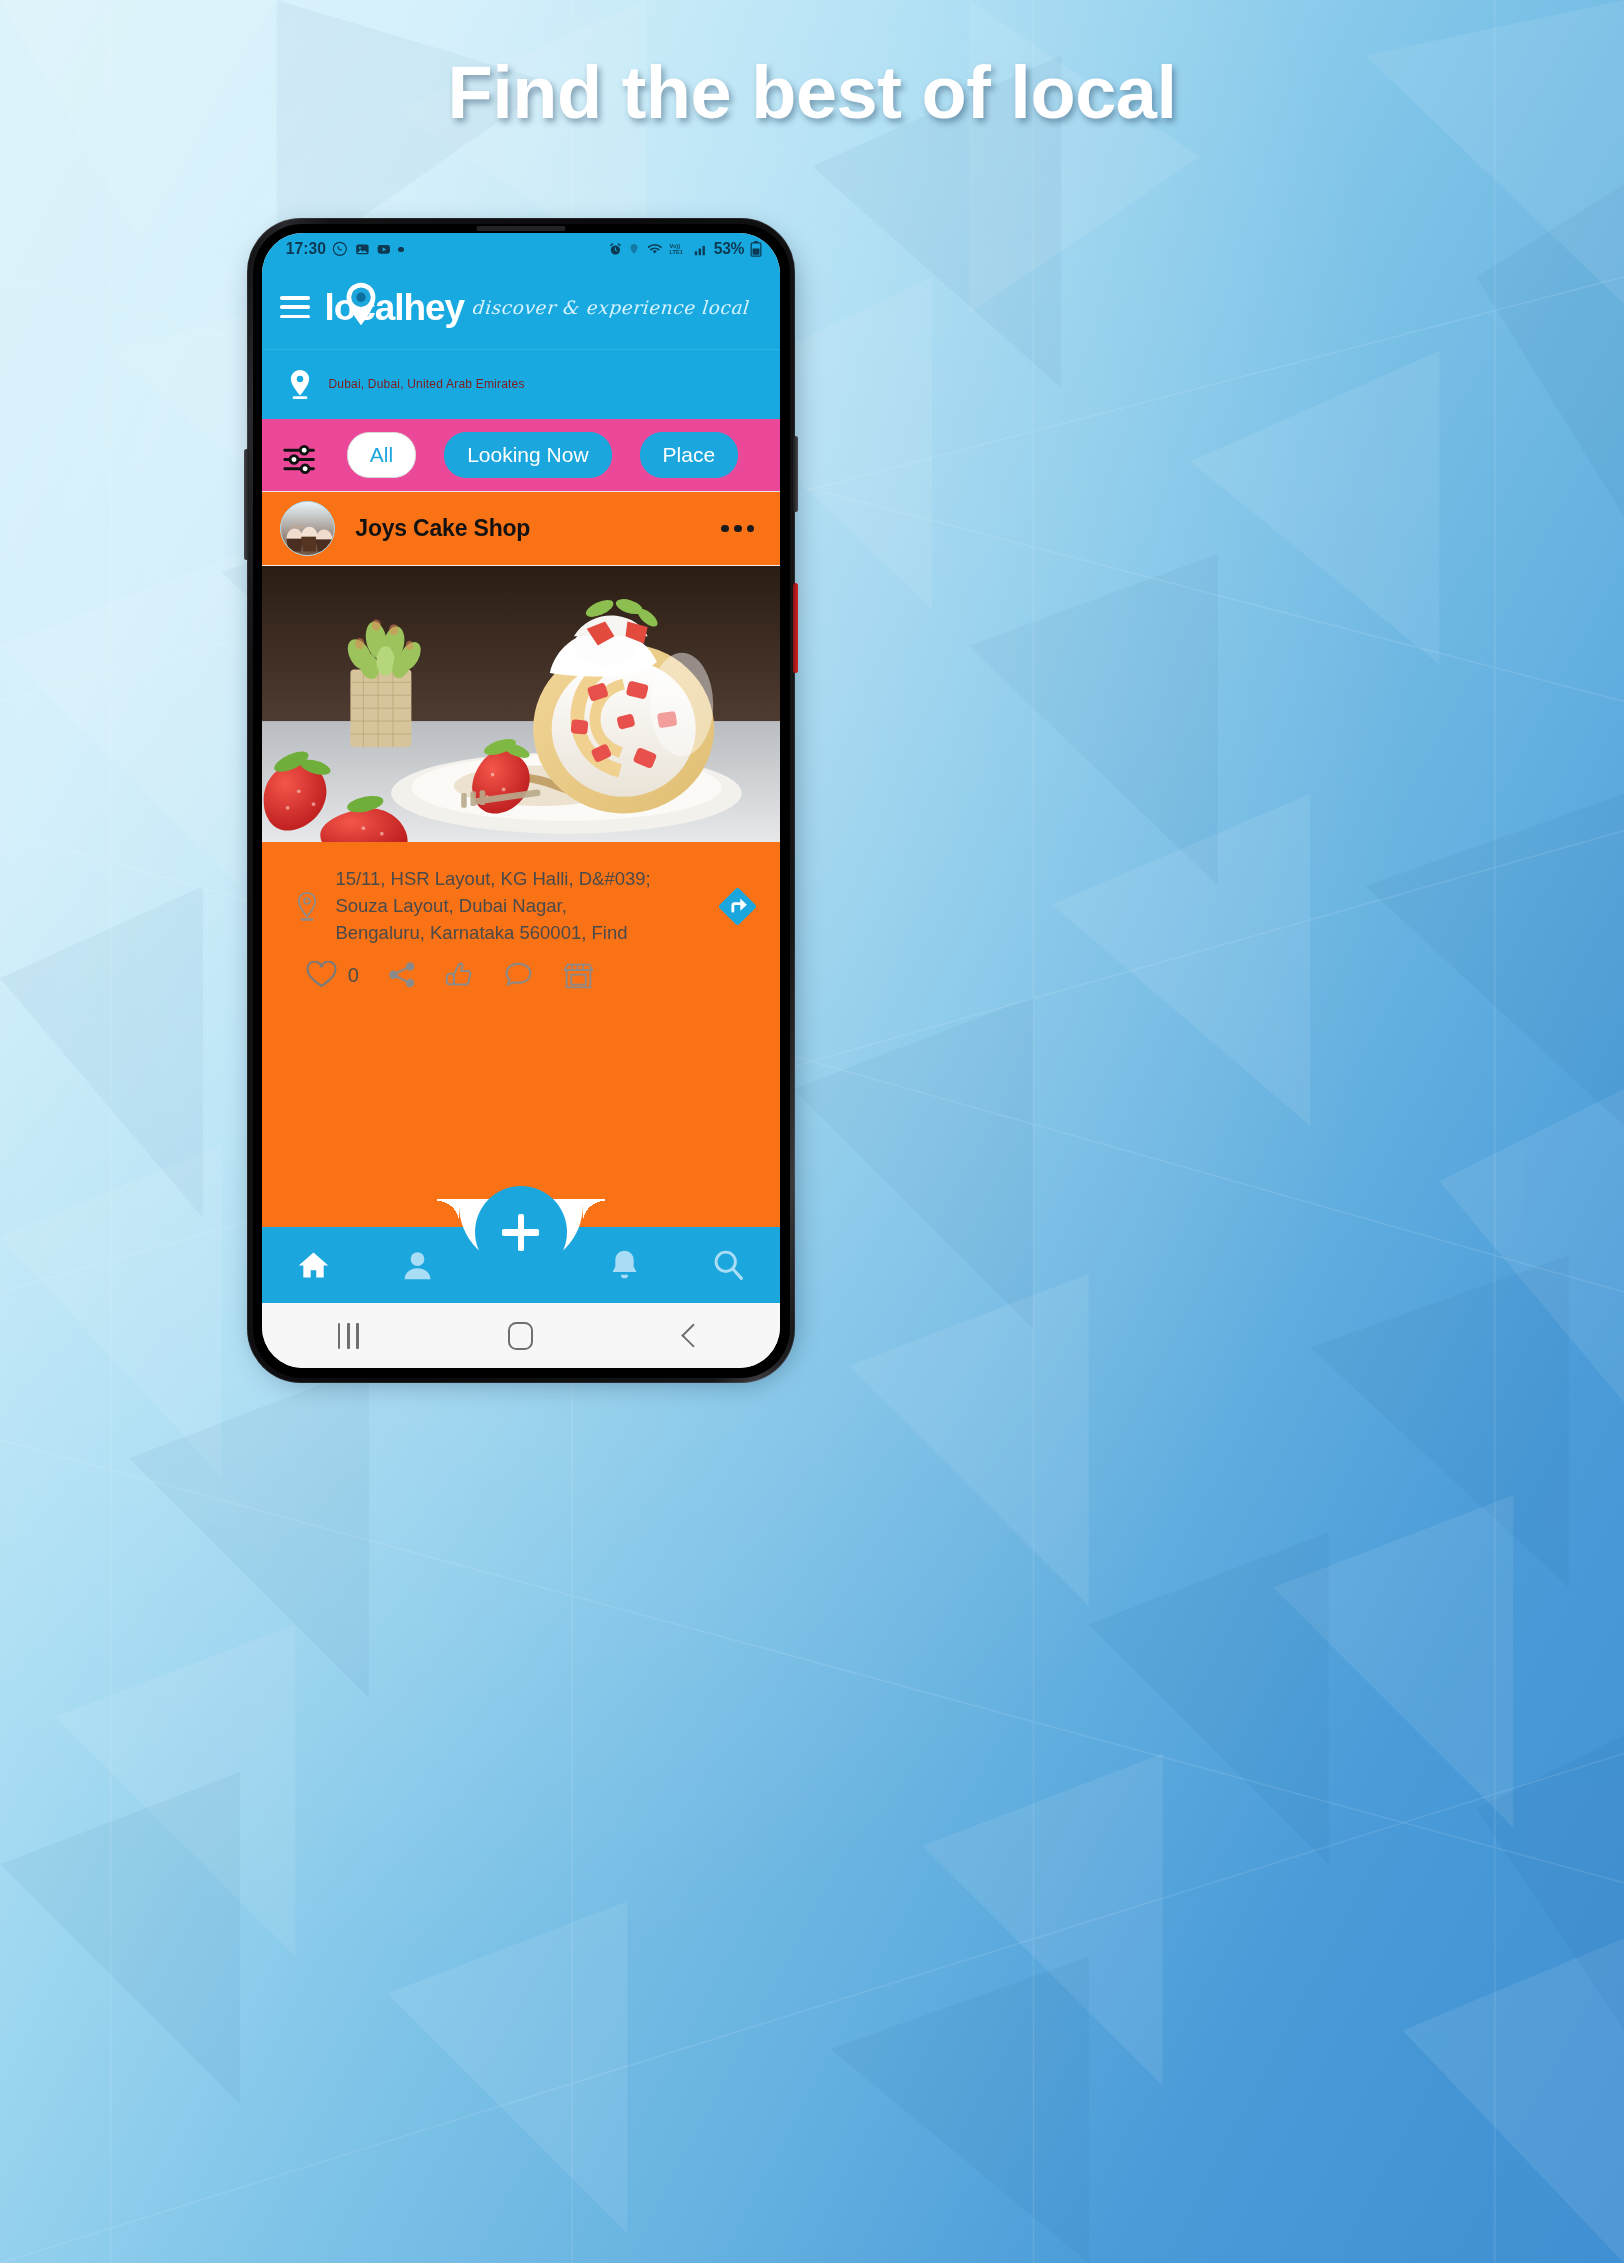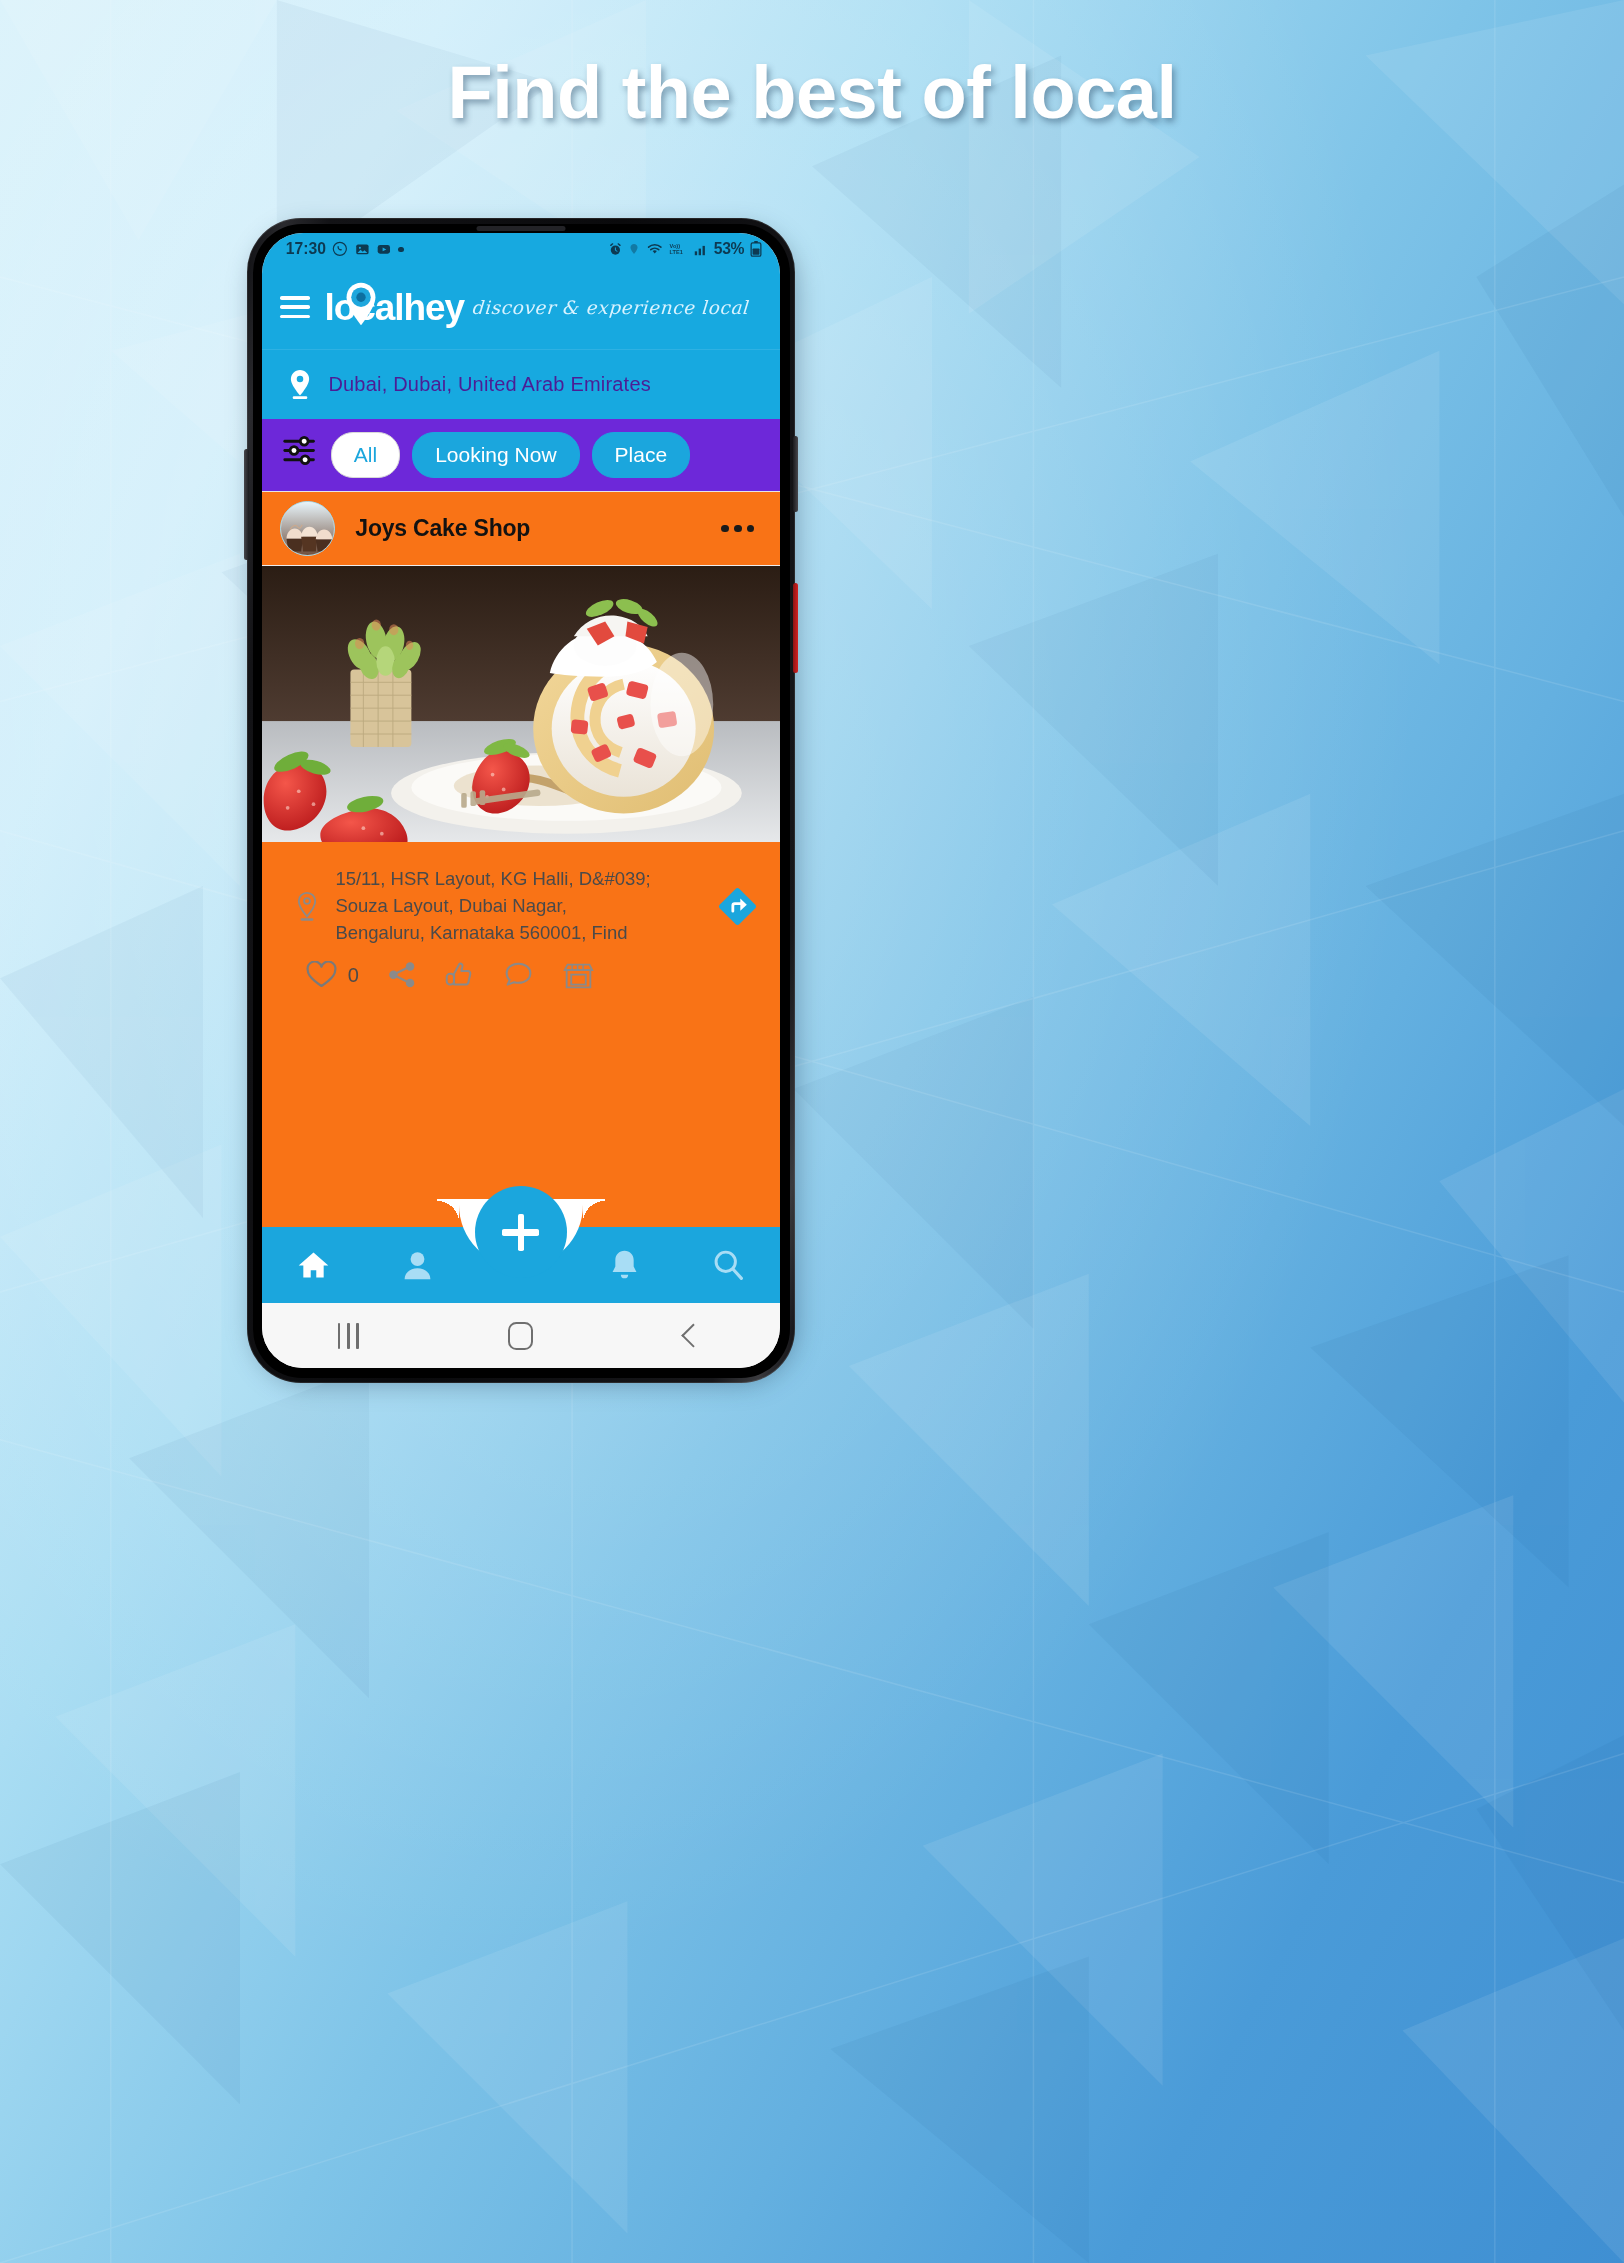--- a/index.html
+++ b/index.html
@@ -133,26 +133,26 @@
     transform:skewX(-6deg);
   }
 
   
   .locbar {
     background:#17a9e0; height:70px; flex:0 0 auto;
     display:flex; align-items:center; gap:16.6px;
     padding:0 26px;
     border-top:0.9px solid rgba(255,255,255,0.10);
   }
-  .locbar .loctext { color:#4c1d95; font-size:20px; letter-spacing:0.2px; }
+  .locbar .loctext { color:#7f1d1d; font-size:12px; letter-spacing:0.2px; }
 
   
   .chipbar {
-    flex:0 0 auto; background:#6d28d9;
-    display:flex; align-items:flex-start; gap:12px;
+    flex:0 0 auto; background:#ec4899;
+    display:flex; align-items:flex-end; gap:28px;
     padding:13px 0 13px 20px;
     border-bottom:0.9px solid #e6e6e6;
   }
   .chip {
     border-radius:22px; padding:10px 22px;
     font-size:21px; white-space:nowrap; cursor:pointer;
   }
   .chip.out { background:#fff; border:1.5px solid #d8d8d8; color:#1ba6dd; font-weight:500; }
   .chip.fill { background:#1ba6dd; border:1.5px solid #1ba6dd; color:#fff; font-weight:500; }
 

